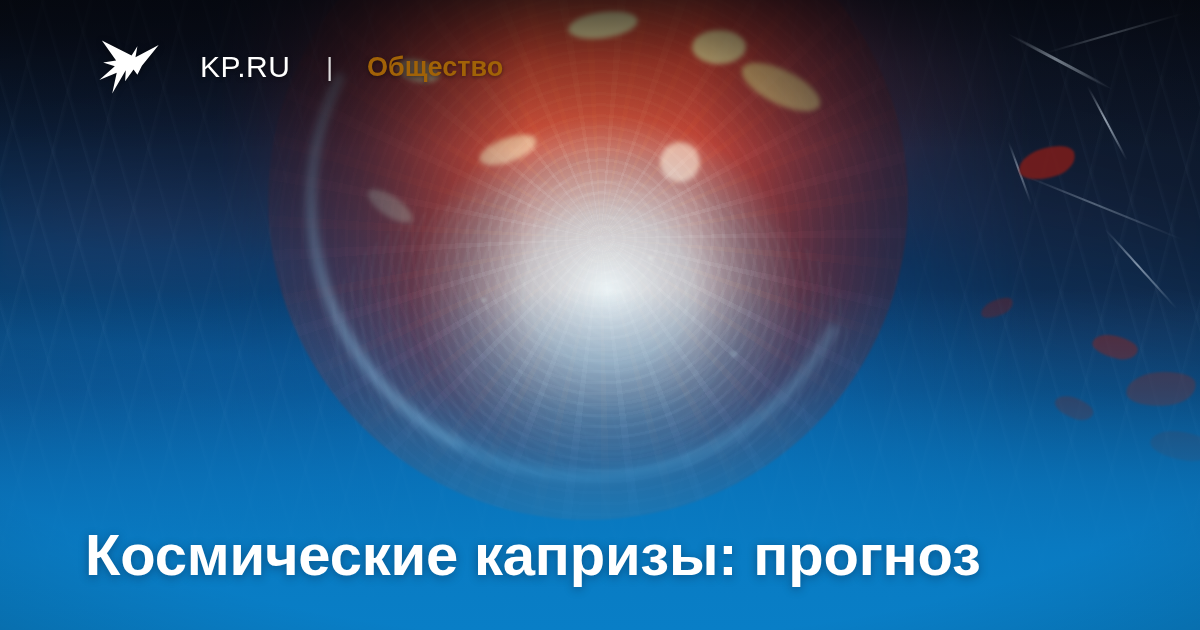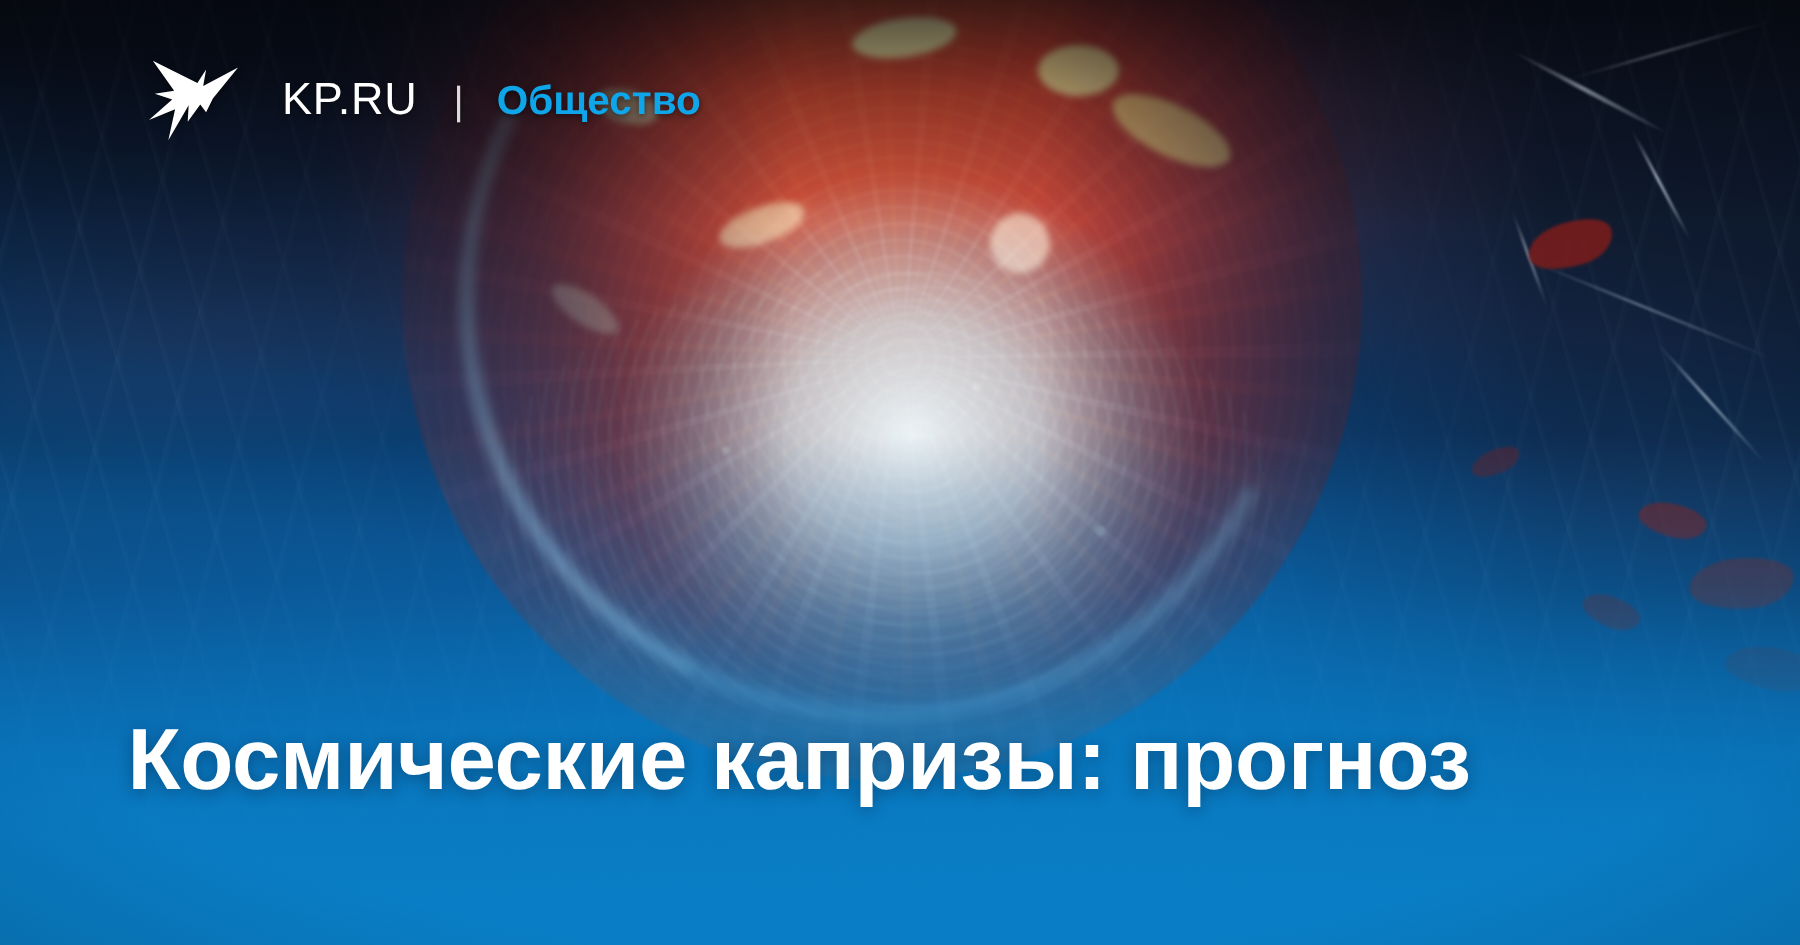--- a/index.html
+++ b/index.html
@@ -196,21 +196,21 @@
     background:linear-gradient(to bottom, rgba(4,6,12,.72) 0%, rgba(4,6,12,.34) 42%, rgba(0,0,0,0) 100%);
     height:150px;
   }
   .vignette{
     background:radial-gradient(120% 110% at 50% 44%, rgba(0,0,0,0) 52%, rgba(0,0,0,.28) 84%, rgba(0,0,0,.42) 100%);
   }
 
   
   .header{
     position:absolute;left:96px;top:36px;
-    display:flex;align-items:center;gap:0;
+    display:flex;align-items:center;gap:12px;
     z-index:10;
   }
   .logo-bird{
     width:66px;height:62px;flex:0 0 auto;
     margin-right:26px;
     filter:drop-shadow(0 1px 3px rgba(0,0,0,.55));
   }
   .logo-bird svg{display:block;width:100%;height:100%;}
   .brand{
     color:#ffffff;
@@ -221,39 +221,39 @@
     text-shadow:0 1px 4px rgba(0,0,0,.5);
     white-space:nowrap;
   }
   .divider{
     color:rgba(255,255,255,.85);
     font-size:26px;font-weight:300;line-height:1;
     margin:0 22px 0 24px;
     text-shadow:0 1px 4px rgba(0,0,0,.5);
   }
   .rubric{
-    color:#0ea5e9;
+    color:#a16207;
     font-size:27px;
     font-weight:700;
     line-height:1;
     text-shadow:0 1px 4px rgba(0,0,0,.5);
     white-space:nowrap;
   }
 
   .headline{
     position:absolute;left:85px;top:434px;width:980px;
     z-index:10;
     color:#ffffff;
     font-size:58px;
     font-weight:700;
     line-height:1.17;
     letter-spacing:-0.2px;
     text-shadow:0 2px 10px rgba(0,20,45,.38);
   }
-  .headline .ln{display:block;white-space:nowrap;}
+  .headline .ln{display:block;white-space:nowrap;margin-top:48px;}
 </style>
 </head>
 <body>
 
 <div class="card">
 
   <div class="bg bg-base"></div>
   <div class="bg neb-red-a"></div>
   <div class="bg neb-red-b"></div>
 

